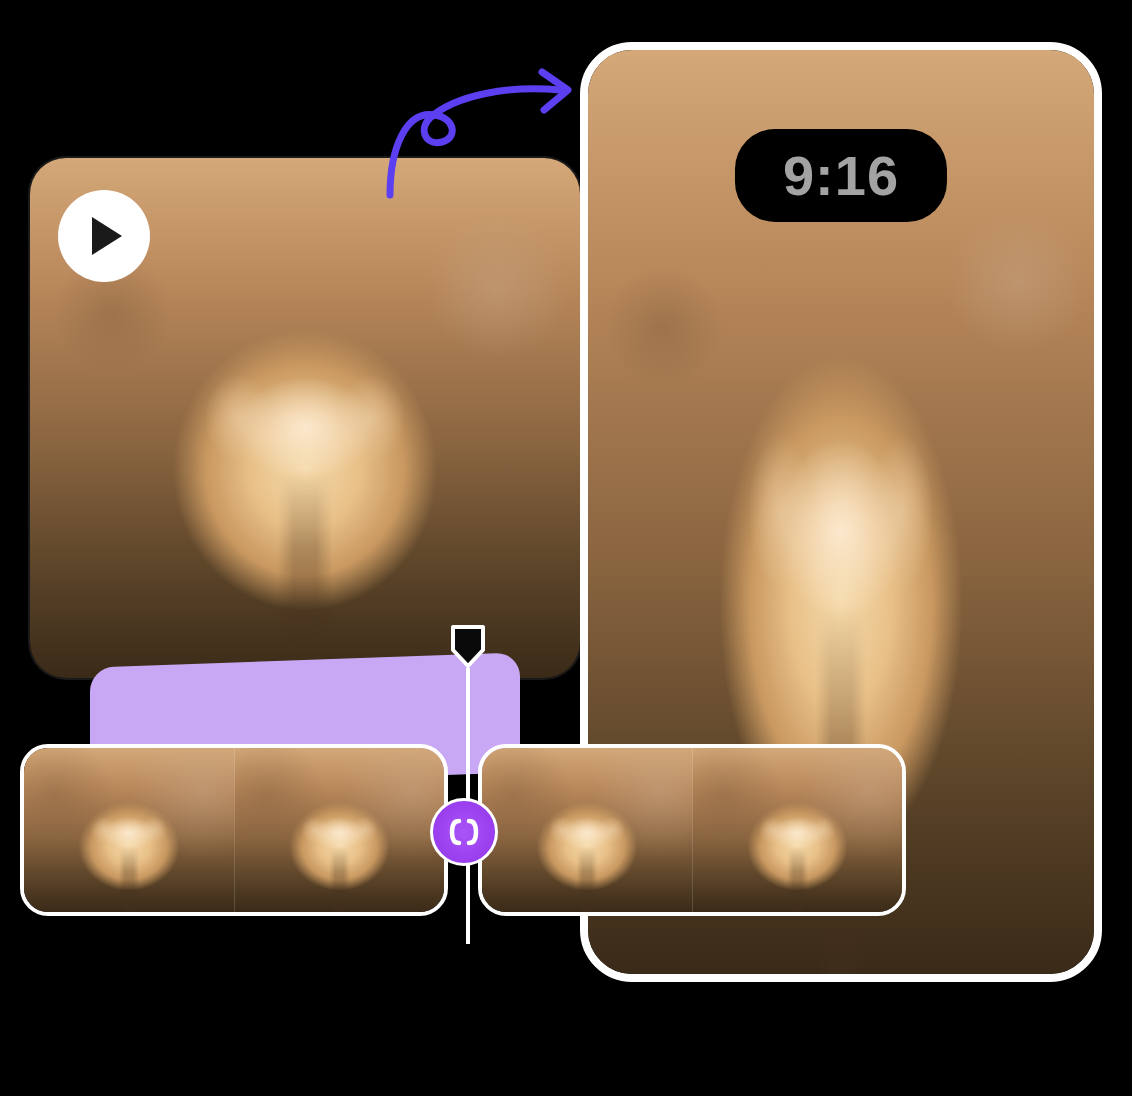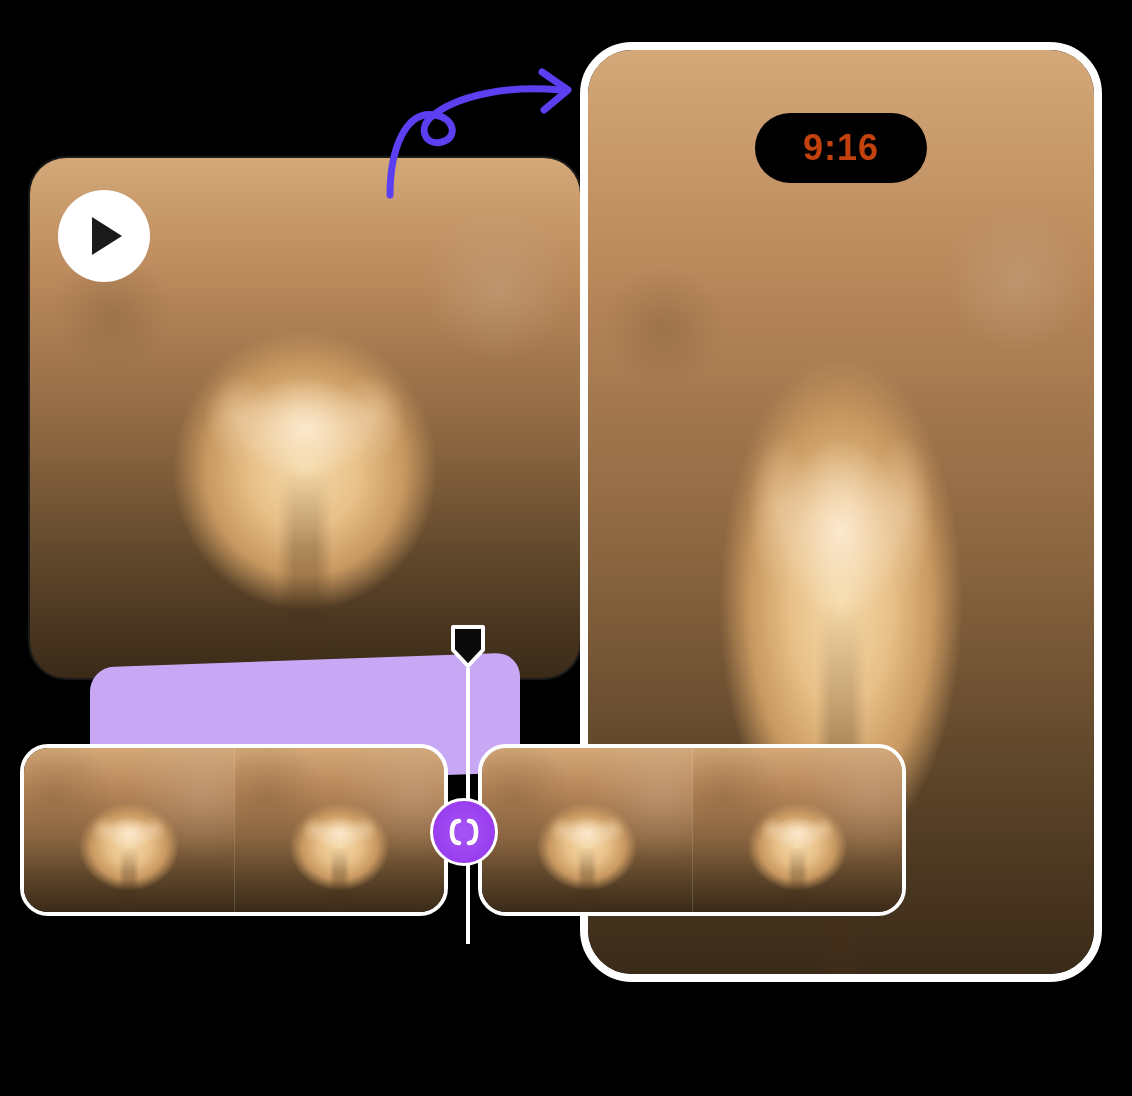--- a/index.html
+++ b/index.html
@@ -77,26 +77,26 @@
       height: 940px;
       border-radius: 52px;
       overflow: hidden;
       border: 8px solid #fff;
       z-index: 5;
     }
     .phone-img { width: 100%; height: 100%; }
     
     .aspect-badge {
       position: absolute;
-      top: 63px;
+      top: 79px;
       left: 50%;
       transform: translateX(-50%);
       background: #000;
-      color: #c2410c;
-      font-size: 36px;
+      color: #a3a3a3;
+      font-size: 56px;
       font-weight: 700;
       padding: 14px 48px;
       border-radius: 40px;
       z-index: 20;
       letter-spacing: 1px;
     }
     
     
     .arrow {
       position: absolute;

